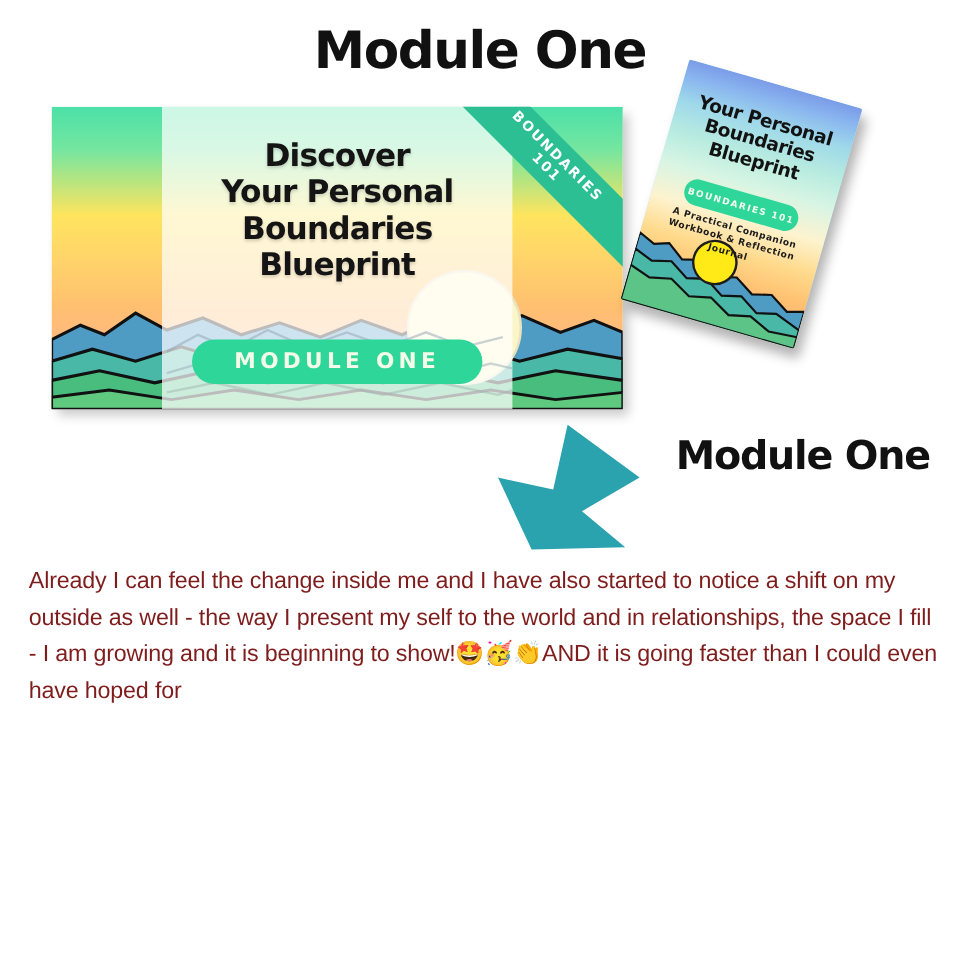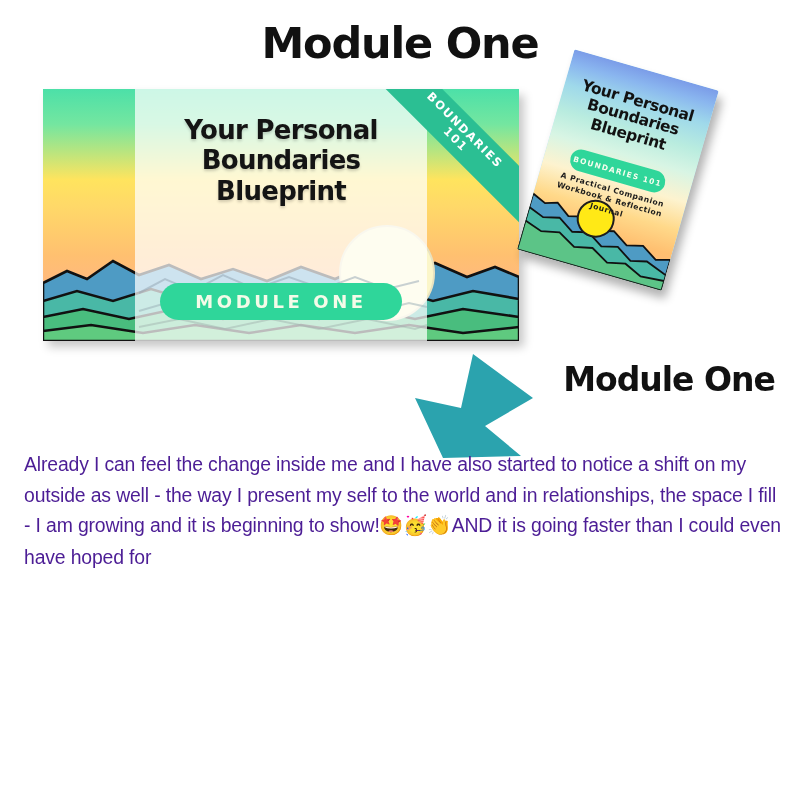--- a/index.html
+++ b/index.html
@@ -249,26 +249,26 @@
     font-size: 33px;
     line-height: 1.12;
     letter-spacing: -1px;
     color: #111111;
   }
 
   
   .testimonial {
     position: absolute;
     left: 24px;
-    top: 449px;
+    top: 469px;
     width: 762px;
     font-family: "Liberation Sans", sans-serif;
     font-size: 19.4px;
     line-height: 1.58;
-    color: #4c1d95;
+    color: #7f1d1d;
     letter-spacing: -0.15px;
   }
   .emoji {
     font-family: "DejaVu Sans", sans-serif;
   }
 </style>
 </head>
 <body>
 
 <div class="page-title">Module One</div>
@@ -288,20 +288,21 @@
 
   <div class="banner-veil"></div>
 
   <svg class="banner-mountains" viewBox="0 0 476 92" preserveAspectRatio="none" style="opacity:0.5">
     <path d="M96,44 L122,30 L150,42 L180,26 L212,40 L246,28 L280,40 L312,28 L344,40 L376,32" fill="none" stroke="#93a5b3" stroke-width="2"></path>
     <path d="M96,62 L130,52 L168,62 L206,52 L246,64 L286,52 L326,64 L366,54 L384,58" fill="none" stroke="#9aaeb5" stroke-width="2"></path>
     <path d="M96,78 L136,70 L182,80 L228,70 L276,80 L324,70 L372,80 L384,76" fill="none" stroke="#a3b6b1" stroke-width="2"></path>
   </svg>
 
   <div class="banner-heading">
+    <div>Discover</div>
     <div>Your Personal</div>
     <div>Boundaries</div>
     <div>Blueprint</div>
   </div>
 
   <div class="banner-pill">MODULE ONE</div>
 
   <div class="ribbon">
     <div class="ribbon-text">
       <div>BOUNDARIES</div>

